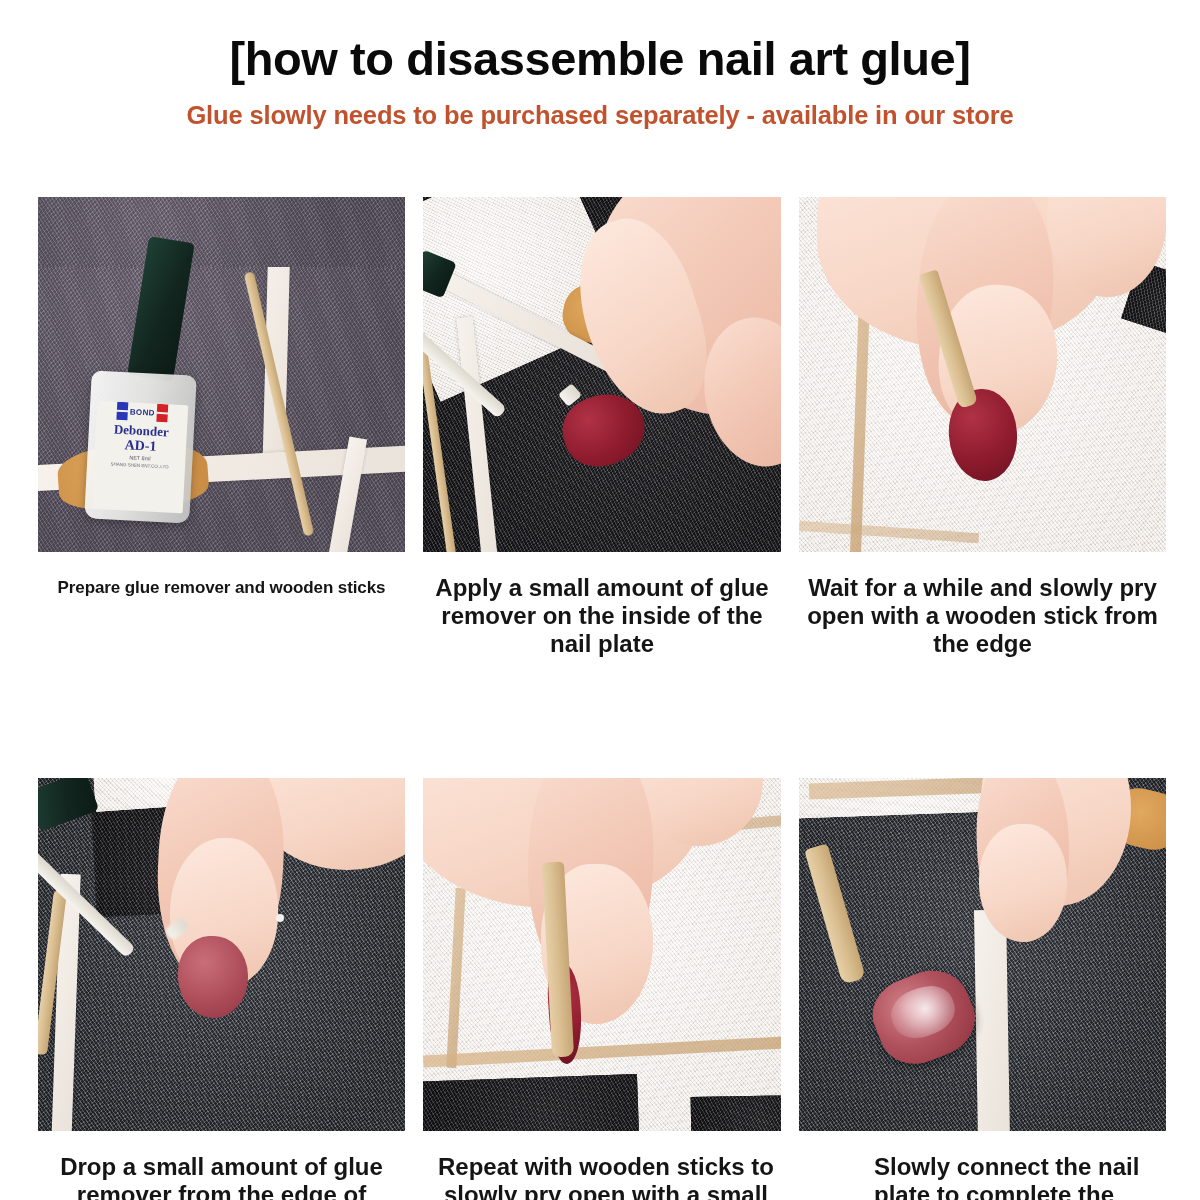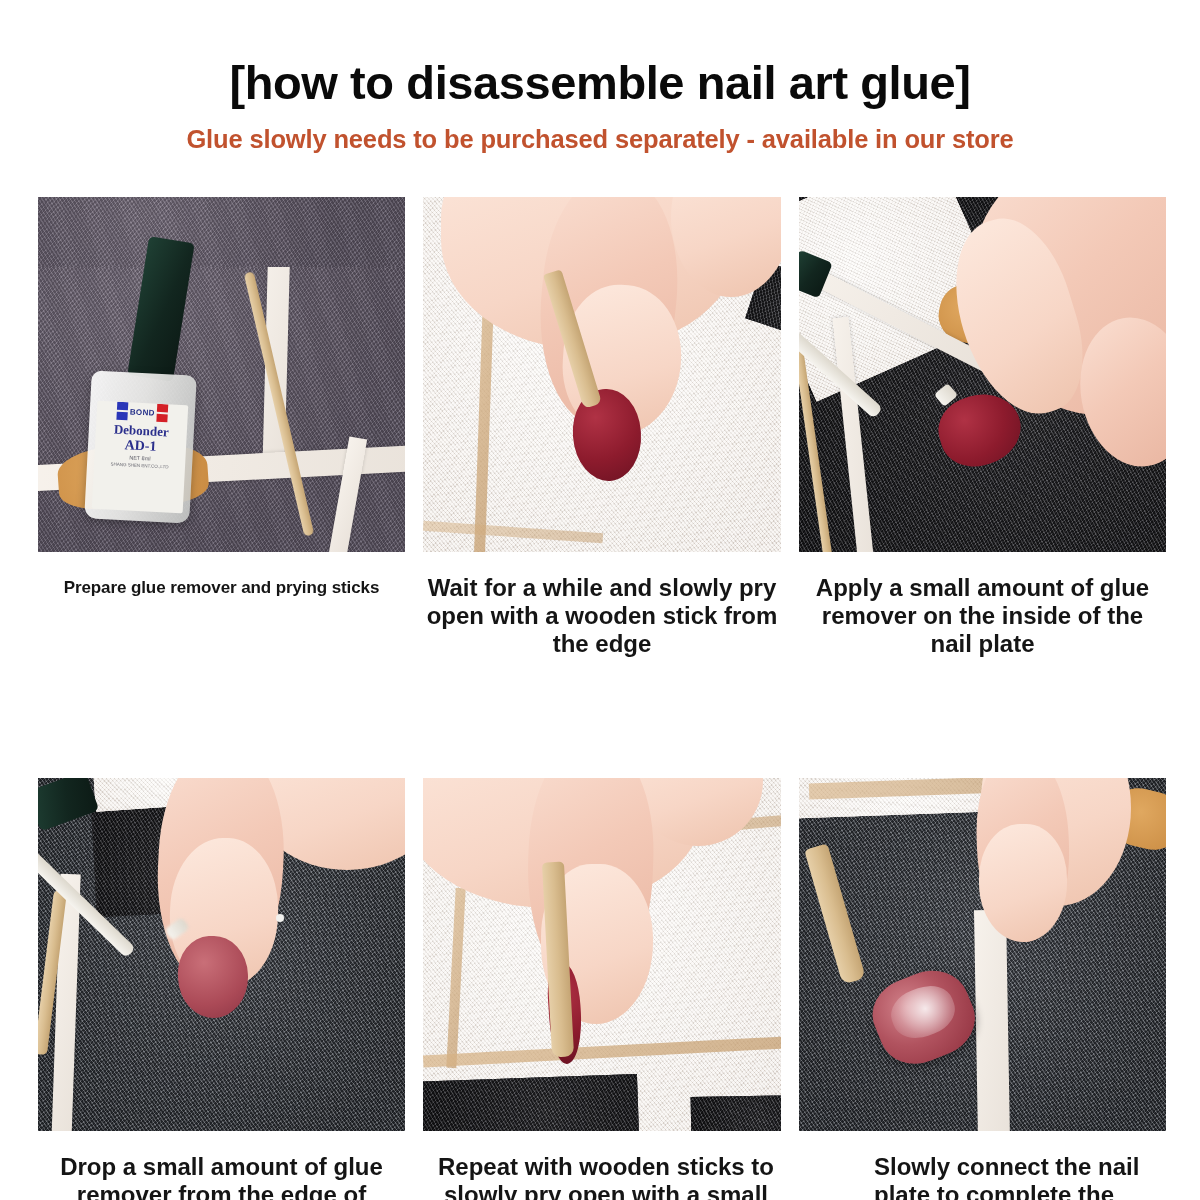--- a/index.html
+++ b/index.html
@@ -19,21 +19,20 @@
     height: 1200px;
     background: #ffffff;
   }
 
   
   .header {
     position: absolute;
     top: 0; left: 0;
     width: 1200px;
     text-align: center;
-    margin-top: 24px;
   }
   .title {
     margin: 0;
     padding-top: 34px;
     font-size: 47px;
     font-weight: bold;
     letter-spacing: -0.4px;
     color: #0a0a0a;
     line-height: 1.08;
     font-family: "Liberation Sans", sans-serif;
@@ -218,41 +217,21 @@
                 <span class="bk red"></span>
               </span>
             </div>
             <div class="lab-deb">Debonder</div>
             <div class="lab-ad">AD-1</div>
             <div class="lab-net">NET 8ml</div>
             <div class="lab-co">SHANG SHEN ENT.CO.,LTD</div>
           </div>
         </div>
       </div>
-      <div class="caption small">Prepare glue remover and prying sticks</div>
-    </div>
-
-    <div class="cell">
-      <div class="photo">
-        <div class="layer tex-cream"></div>
-        <div class="layer strip-tan" style="left:56px; top:64px; width:11px; height:300px; opacity:.75; transform:rotate(2deg);"></div>
-        <div class="layer strip-tan" style="left:70px; top:48px; width:240px; height:9px; opacity:.55; transform:rotate(-19deg);"></div>
-        <div class="layer strip-tan" style="left:0px; top:330px; width:180px; height:10px; opacity:.5; transform:rotate(4deg);"></div>
-        <div class="layer tex-dark" style="inset:auto; left:330px; top:72px; width:60px; height:60px; transform:rotate(18deg);"></div>
-
-        <div class="layer skin-l" style="left:18px; top:-78px; width:300px; height:230px; border-radius:45% 55% 50% 50%;"></div>
-        <div class="layer skin-l" style="left:248px; top:-60px; width:120px; height:160px; border-radius:50%;"></div>
-        <div class="layer skin" style="left:118px; top:-20px; width:135px; height:250px; border-radius:42% 48% 48% 52%; transform:rotate(6deg);"></div>
-        <div class="layer skin-l" style="left:140px; top:88px; width:118px; height:150px; border-radius:46% 50% 52% 48%; transform:rotate(4deg);"></div>
-
-        <div class="layer nail-red" style="left:150px; top:192px; width:68px; height:92px; border-radius:48% 48% 50% 50%; transform:rotate(-4deg);"></div>
-
-        <div class="layer stick" style="left:140px; top:72px; width:19px; height:140px; transform:rotate(-17deg); border-radius:4px 4px 7px 7px;"></div>
-      </div>
-      <div class="caption">Wait for a while and slowly pry open with a wooden stick from the edge</div>
+      <div class="caption small">Prepare glue remover and wooden sticks</div>
     </div>
 
     <div class="cell">
       <div class="photo">
         <div class="layer tex-dark"></div>
         <div class="layer tex-cream" style="inset:auto; left:-30px; top:-20px; width:210px; height:190px; transform:rotate(-24deg);"></div>
         <div class="layer patch-tan" style="left:140px; top:88px; width:62px; height:58px; border-radius:45%; transform:rotate(12deg);"></div>
         <div class="layer strip-white" style="left:-15px; top:110px; width:215px; height:17px; transform:rotate(27deg);"></div>
         <div class="layer strip-white" style="left:46px; top:120px; width:16px; height:240px; transform:rotate(-6deg);"></div>
         <div class="layer stick" style="left:10px; top:150px; width:9px; height:215px; transform:rotate(-8deg); border-radius:5px;"></div>
@@ -263,20 +242,40 @@
         <div class="layer skin" style="left:282px; top:120px; width:110px; height:150px; border-radius:50%; transform:rotate(-10deg);"></div>
 
         <div class="layer nail-red" style="left:140px; top:198px; width:82px; height:70px; border-radius:46% 52% 52% 46%; transform:rotate(-16deg);"></div>
 
         <div class="layer brush-white" style="left:24px; top:108px; width:14px; height:130px; transform:rotate(-48deg); border-radius:6px;"></div>
         <div class="layer brush-white" style="left:138px; top:190px; width:18px; height:16px; border-radius:4px; transform:rotate(-40deg);"></div>
       </div>
       <div class="caption">Apply a small amount of glue remover on the inside of the nail plate</div>
     </div>
 
+    <div class="cell">
+      <div class="photo">
+        <div class="layer tex-cream"></div>
+        <div class="layer strip-tan" style="left:56px; top:64px; width:11px; height:300px; opacity:.75; transform:rotate(2deg);"></div>
+        <div class="layer strip-tan" style="left:70px; top:48px; width:240px; height:9px; opacity:.55; transform:rotate(-19deg);"></div>
+        <div class="layer strip-tan" style="left:0px; top:330px; width:180px; height:10px; opacity:.5; transform:rotate(4deg);"></div>
+        <div class="layer tex-dark" style="inset:auto; left:330px; top:72px; width:60px; height:60px; transform:rotate(18deg);"></div>
+
+        <div class="layer skin-l" style="left:18px; top:-78px; width:300px; height:230px; border-radius:45% 55% 50% 50%;"></div>
+        <div class="layer skin-l" style="left:248px; top:-60px; width:120px; height:160px; border-radius:50%;"></div>
+        <div class="layer skin" style="left:118px; top:-20px; width:135px; height:250px; border-radius:42% 48% 48% 52%; transform:rotate(6deg);"></div>
+        <div class="layer skin-l" style="left:140px; top:88px; width:118px; height:150px; border-radius:46% 50% 52% 48%; transform:rotate(4deg);"></div>
+
+        <div class="layer nail-red" style="left:150px; top:192px; width:68px; height:92px; border-radius:48% 48% 50% 50%; transform:rotate(-4deg);"></div>
+
+        <div class="layer stick" style="left:140px; top:72px; width:19px; height:140px; transform:rotate(-17deg); border-radius:4px 4px 7px 7px;"></div>
+      </div>
+      <div class="caption">Wait for a while and slowly pry open with a wooden stick from the edge</div>
+    </div>
+
     <div class="cell r2">
       <div class="photo h2">
         <div class="layer tex-slate"></div>
         <div class="layer tex-dark" style="inset:auto; left:56px; top:26px; width:130px; height:110px; transform:rotate(-3deg);"></div>
         <div class="layer tex-cream" style="inset:auto; left:56px; top:-24px; width:170px; height:52px; transform:rotate(-4deg);"></div>
         <div class="layer strip-white" style="left:18px; top:96px; width:20px; height:270px; transform:rotate(2deg);"></div>
         <div class="layer strip-tan" style="left:140px; top:8px; width:48px; height:10px; opacity:.8; transform:rotate(-14deg);"></div>
         <div class="layer stick" style="left:6px; top:112px; width:13px; height:165px; transform:rotate(7deg); border-radius:5px;"></div>
         <div class="layer cap-green" style="left:-6px; top:2px; width:62px; height:42px; transform:rotate(-20deg); border-radius:6px;"></div>
 

